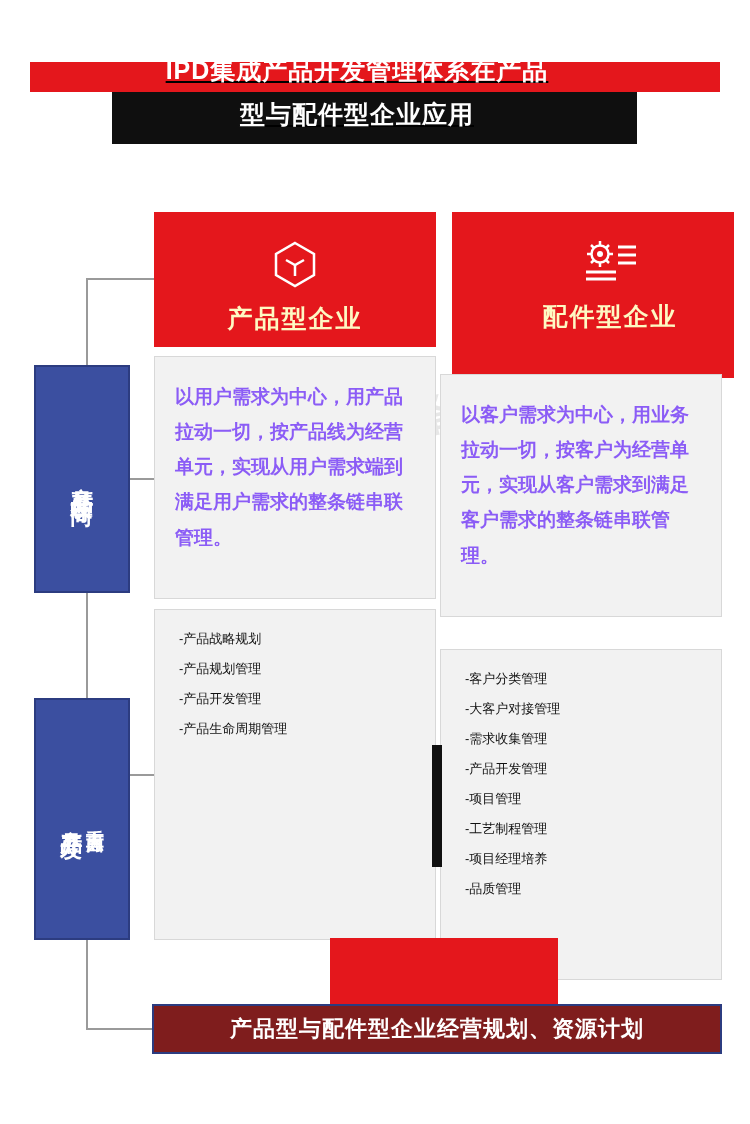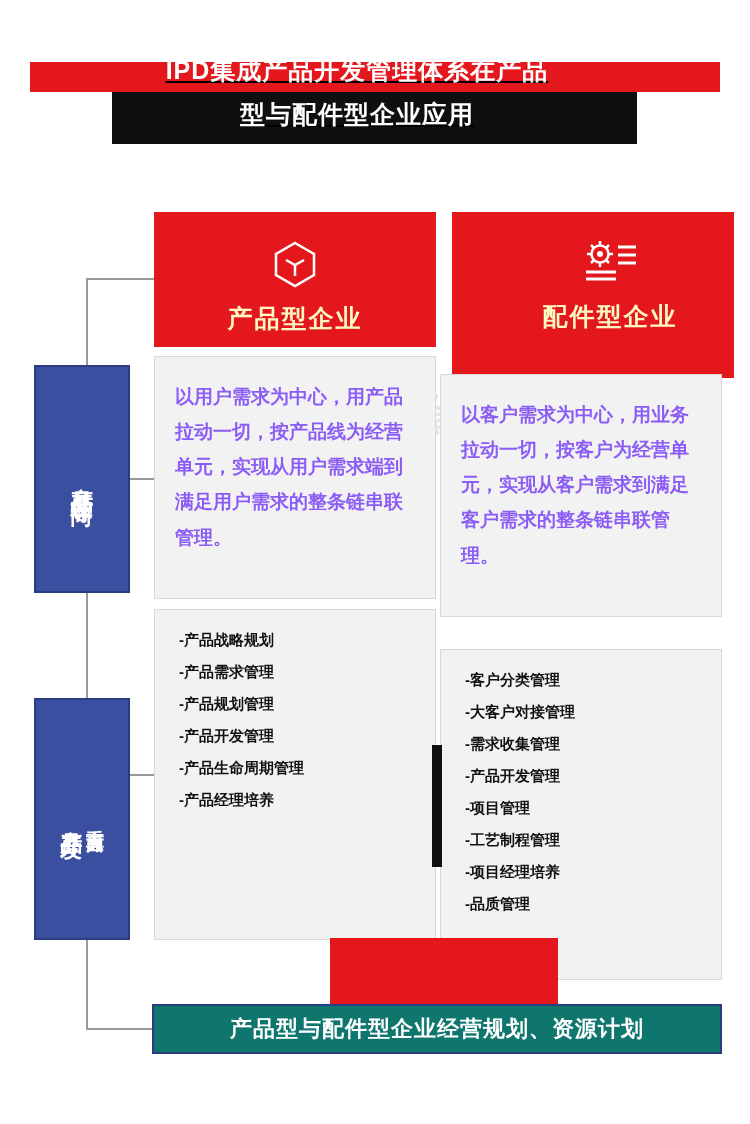--- a/index.html
+++ b/index.html
@@ -145,22 +145,22 @@
     font-weight: bold;
     line-height: 1.85;
     color: #8b5cf6;
   }
   .bullets {
     padding: 22px 14px 0 24px;
     margin: 0;
     list-style: none;
   }
   .bullets li {
-    font-size: 15px;
-    font-weight: bold;
+    font-size: 13px;
+    font-weight: normal;
     color: #111111;
     line-height: 1.0;
     margin-bottom: 17px;
     white-space: nowrap;
   }
 
   
   .tick {
     position: absolute;
     background: #111111;
@@ -175,21 +175,21 @@
     width: 228px;
     height: 66px;
     background: #e4171c;
   }
   #bottom-bar {
     position: absolute;
     left: 152px;
     top: 1004px;
     width: 570px;
     height: 50px;
-    background: #0f766e;
+    background: #7f1d1d;
     border: 2px solid #2c3c80;
     color: #ffffff;
     font-size: 22px;
     font-weight: bold;
     letter-spacing: 1px;
     display: flex;
     align-items: center;
     justify-content: center;
     box-sizing: border-box;
   }
@@ -268,25 +268,23 @@
   <div class="para">以用户需求为中心，用产品拉动一切，按产品线为经营单元，实现从用户需求端到满足用户需求的整条链串联管理。</div>
 </div>
 
 <div class="panel" id="panel-orientation-part">
   <div class="para">以客户需求为中心，用业务拉动一切，按客户为经营单元，实现从客户需求到满足客户需求的整条链串联管理。</div>
 </div>
 
 <div class="panel" id="panel-focus-product">
   <ul class="bullets">
     <li>-产品战略规划</li>
-    <li>-产品需求管理</li>
     <li>-产品规划管理</li>
     <li>-产品开发管理</li>
     <li>-产品生命周期管理</li>
-    <li>-产品经理培养</li>
   </ul>
 </div>
 
 <div class="panel" id="panel-focus-part">
   <ul class="bullets">
     <li>-客户分类管理</li>
     <li>-大客户对接管理</li>
     <li>-需求收集管理</li>
     <li>-产品开发管理</li>
     <li>-项目管理</li>

